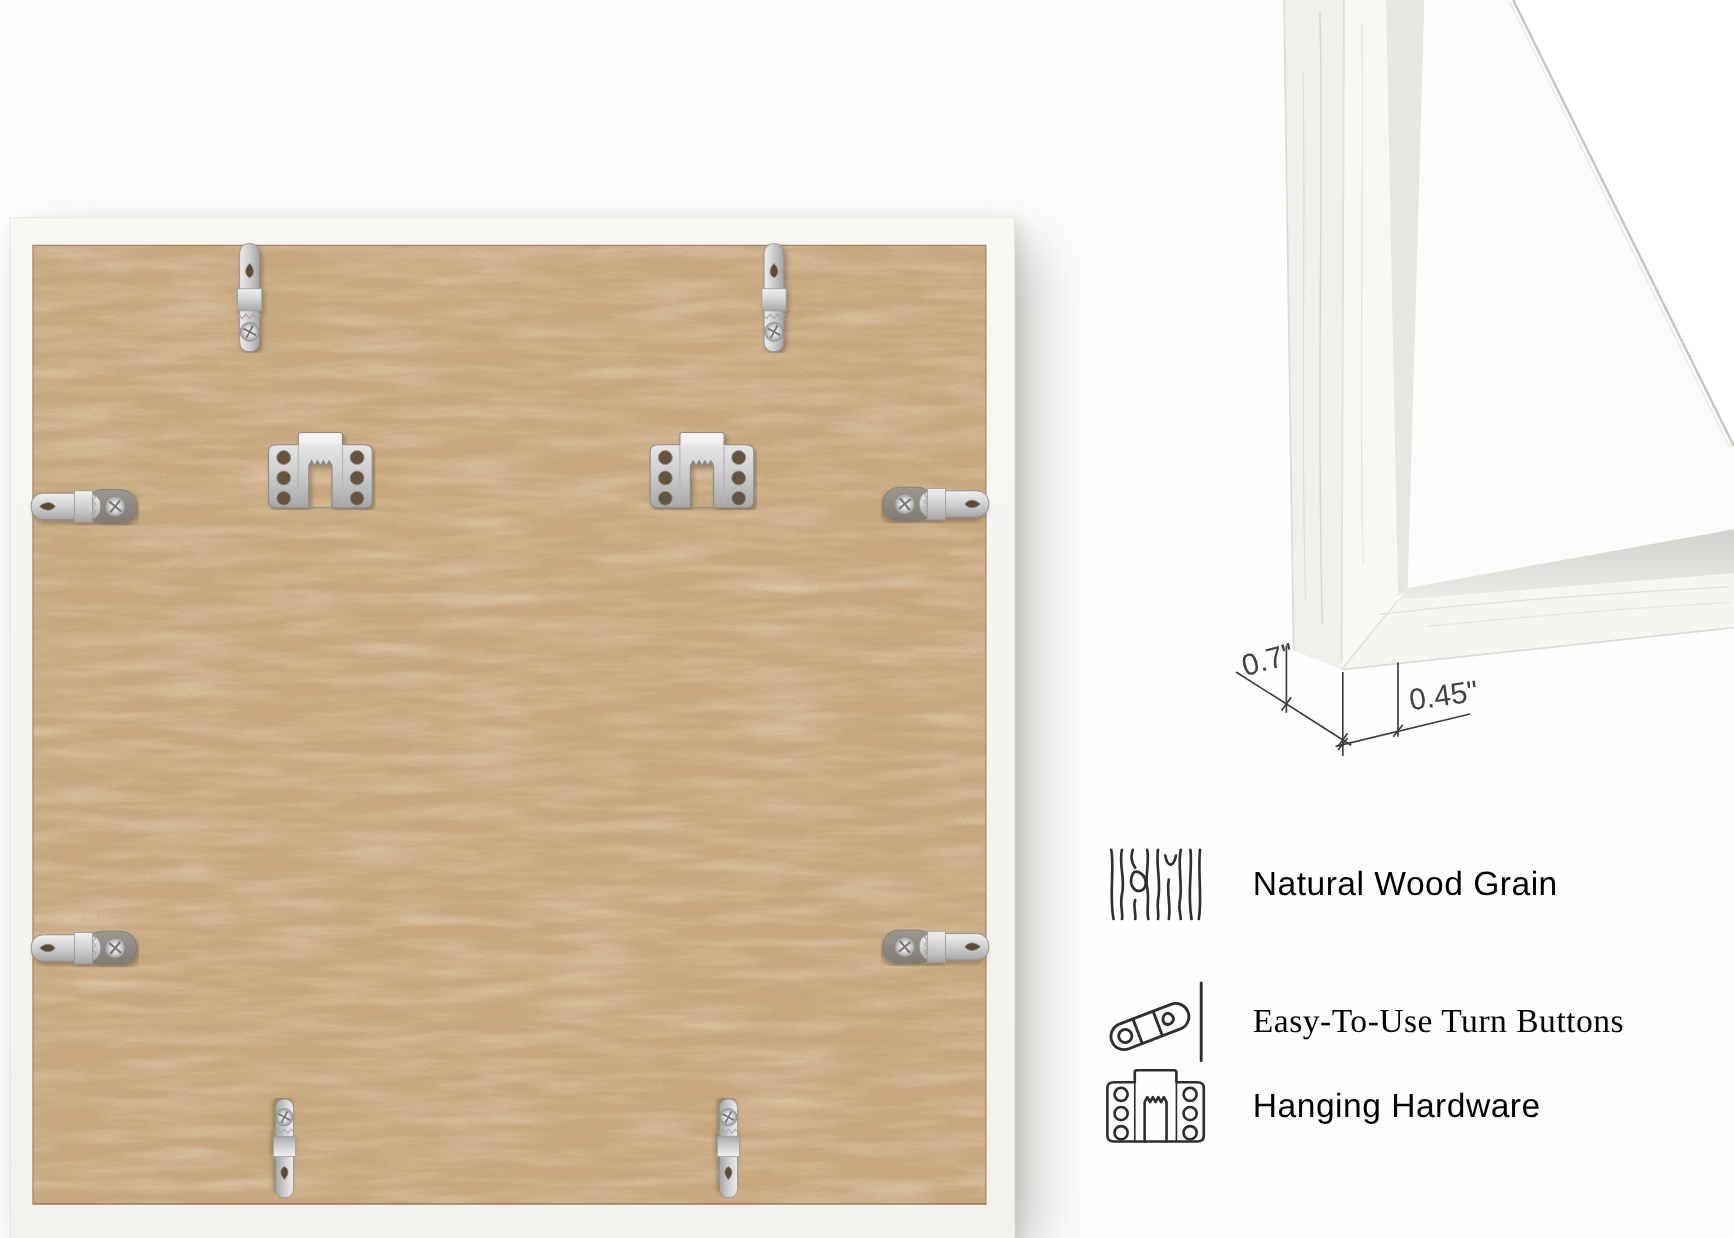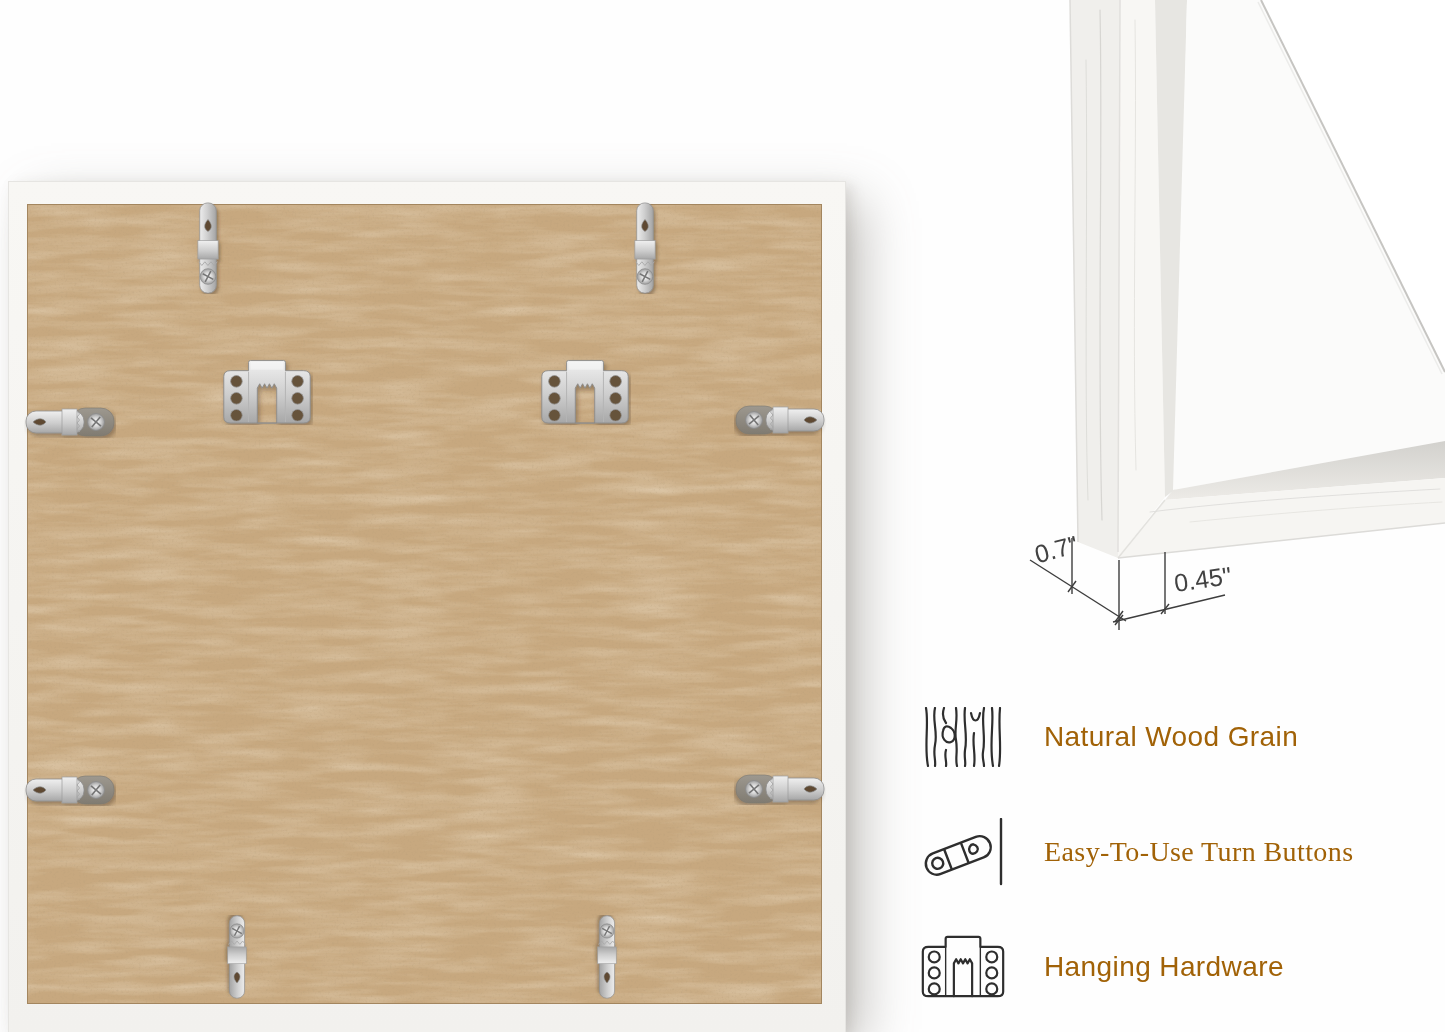--- a/index.html
+++ b/index.html
@@ -17,22 +17,22 @@
                inset -3px 0 5px rgba(92,62,28,0.25),inset 0 -2px 4px rgba(92,62,28,0.28);}
   .mdf > svg.tex{position:absolute;left:0;top:0;width:100%;height:100%;}
   .hw{position:absolute;}
 
   
   .corner{position:absolute;left:1000px;top:0;width:445px;height:650px;}
 
   
   .feature-row{position:absolute;left:920px;display:flex;align-items:center;gap:38px;height:74px;}
   .feature-icon{width:86px;display:flex;justify-content:center;align-items:center;}
-  .feature-label{font-size:28px;color:#a16207;letter-spacing:0.4px;white-space:nowrap;}
-  .r1{top:700px;} .r2{top:815px;font-family:Liberation Serif, serif;} .r3{top:930px;text-align:center;}
+  .feature-label{font-size:28px;color:#000000;letter-spacing:0.4px;white-space:nowrap;}
+  .r1{top:700px;} .r2{top:815px;font-family:Liberation Serif, serif;} .r3{top:885px;text-align:center;}
 
   .dim-text{font-size:25px;fill:#424242;}
   .defs-holder{position:absolute;width:0;height:0;}
 </style>
 </head>
 <body>
 
 <div class="canvas">
 
   <svg class="defs-holder">

